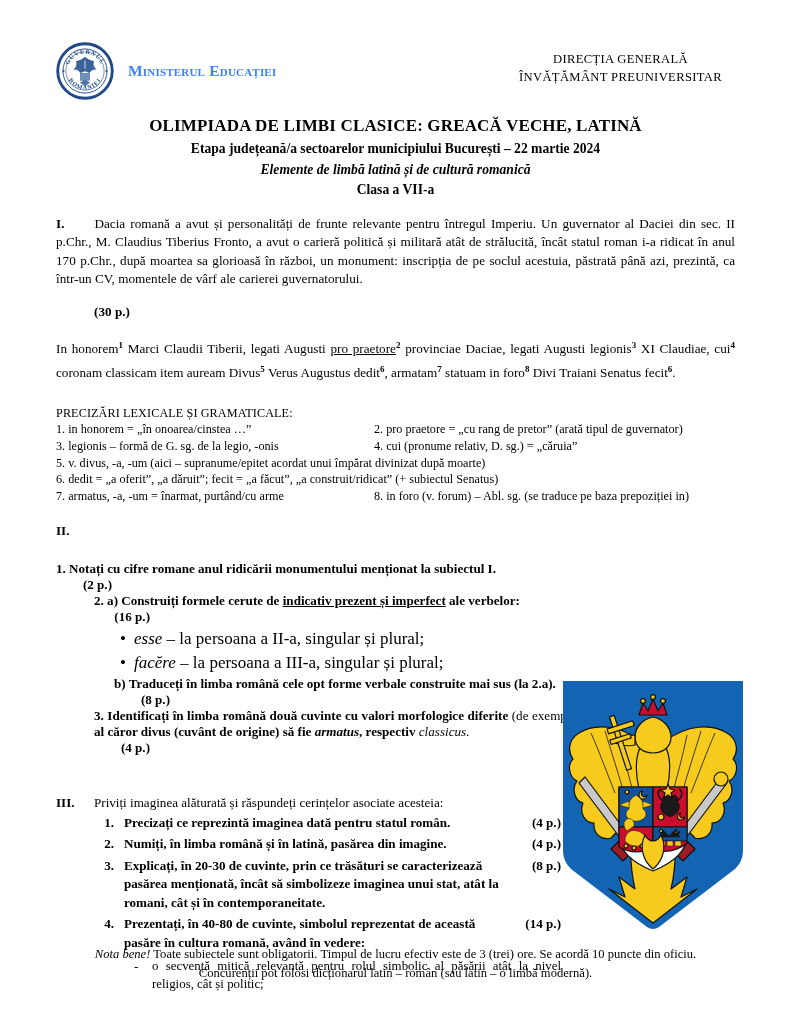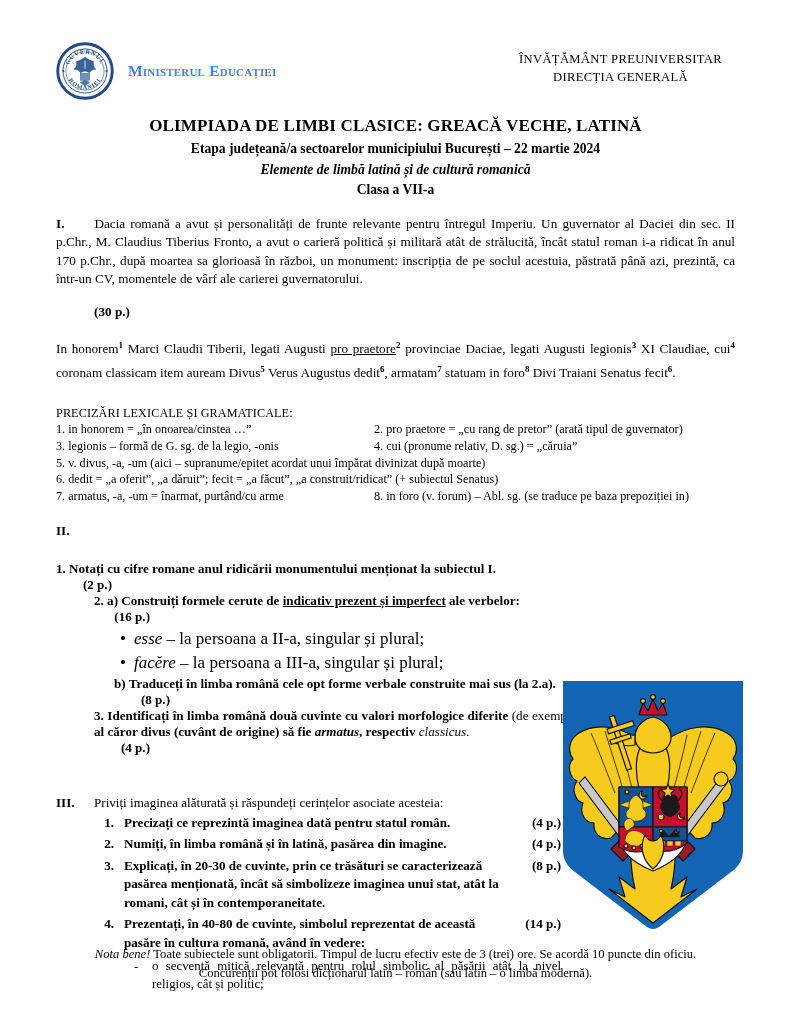--- a/index.html
+++ b/index.html
@@ -122,22 +122,22 @@
             <rect x="42" y="54" width="16" height="12" fill="#6f92bd"></rect>
             <path d="M50,66 L42,70 L50,76 L58,70 Z" fill="#4b74a8"></path>
           </g>
           <circle cx="13" cy="50" r="1.7" fill="#214a86"></circle>
           <circle cx="87" cy="50" r="1.7" fill="#214a86"></circle>
         </svg>
       </span>
       <span class="ministry-name">Ministerul Educației</span>
     </div>
     <div class="dept">
+      <div>DIRECȚIA GENERALĂ</div>
       <div>ÎNVĂȚĂMÂNT PREUNIVERSITAR</div>
-      <div>DIRECȚIA GENERALĂ</div>
     </div>
   </div>
 
   <div class="titles">
     <div class="t1">OLIMPIADA DE LIMBI CLASICE: GREACĂ VECHE, LATINĂ</div>
     <div class="t2">Etapa județeană/a sectoarelor municipiului București – 22 martie 2024</div>
     <div class="t3">Elemente de limbă latină și de cultură romanică</div>
     <div class="t4">Clasa a VII-a</div>
   </div>
 

